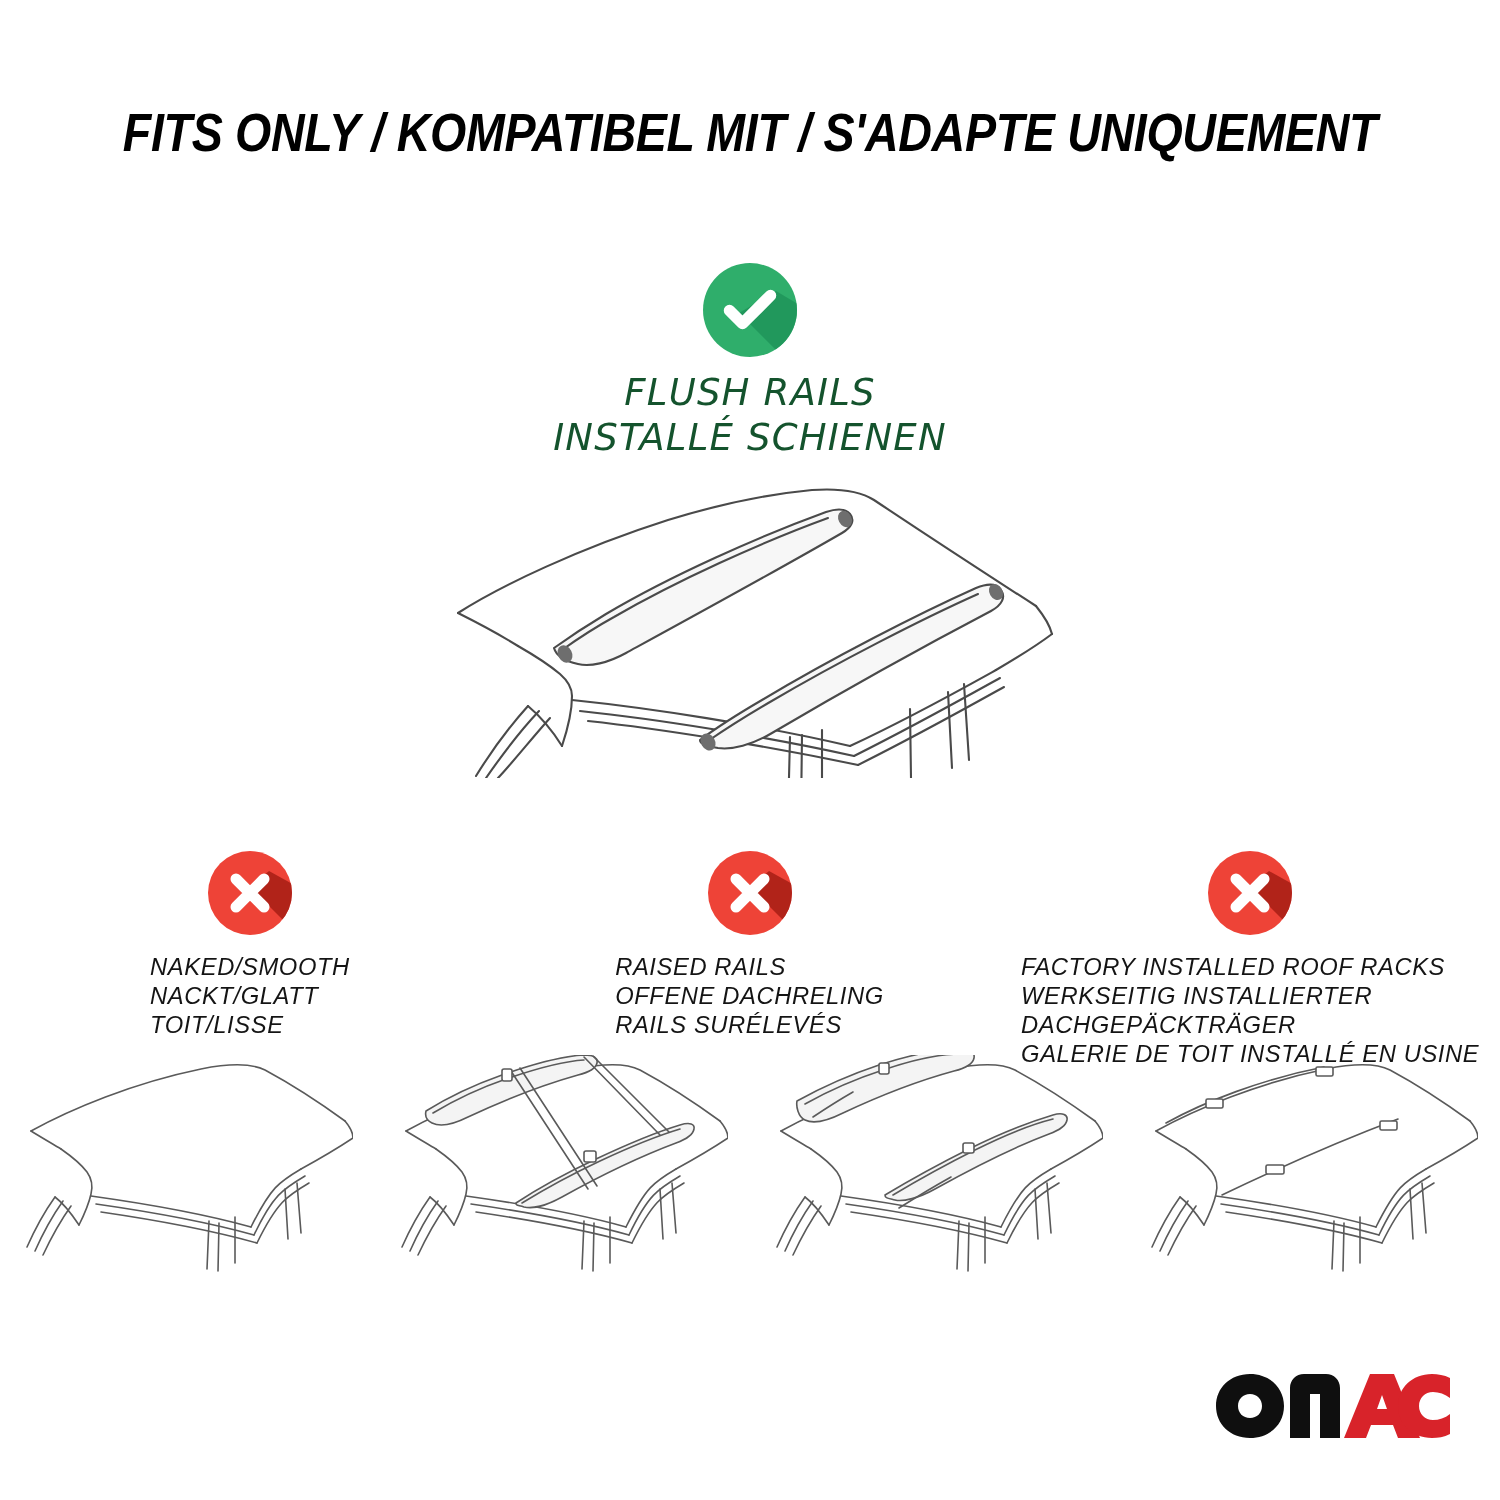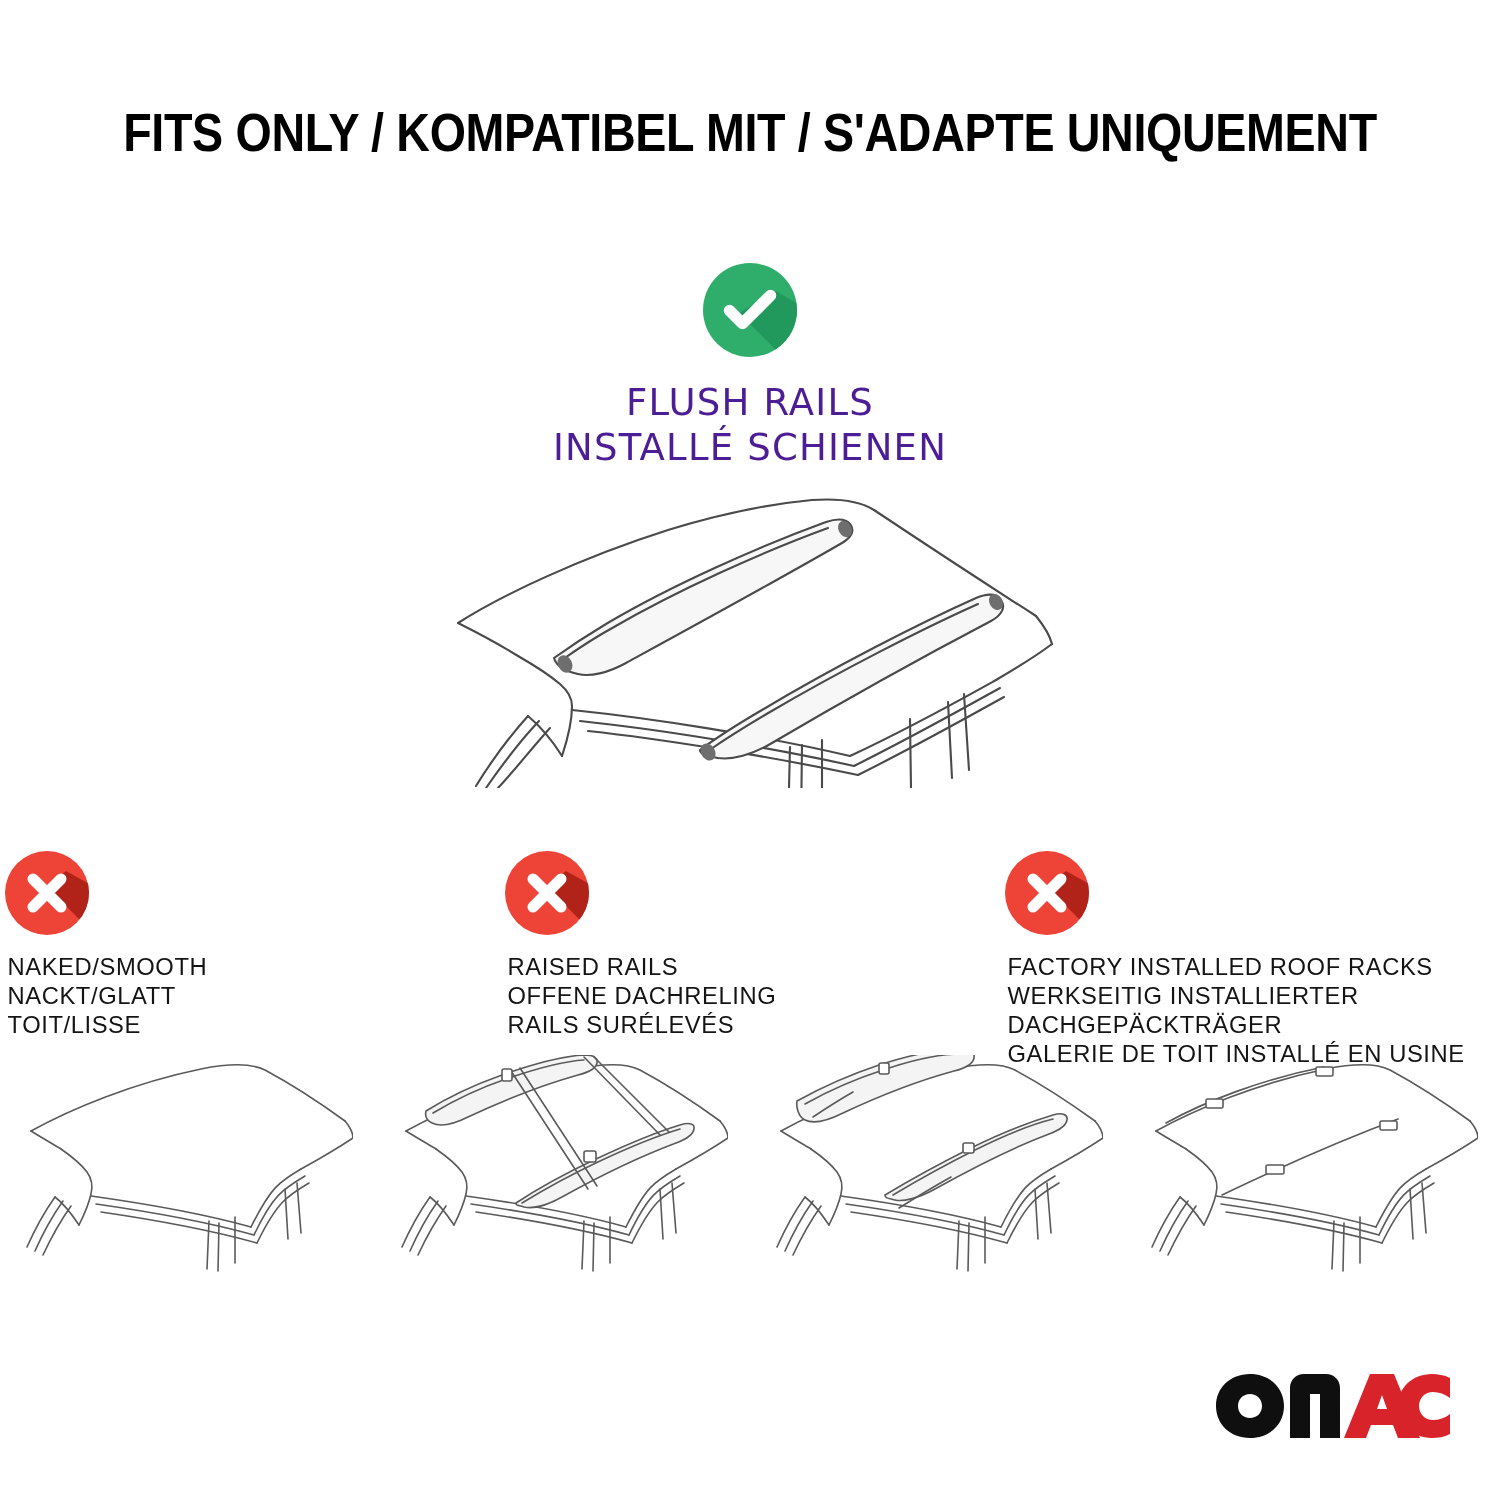--- a/index.html
+++ b/index.html
@@ -10,20 +10,21 @@
     background: #ffffff;
     font-family: "Liberation Sans", sans-serif;
     overflow: hidden;
   }
 
   .page {
     position: relative;
     width: 1500px;
     height: 1484px;
     background: #ffffff;
+    font-style: italic;
   }
 
   
   .header {
     position: absolute;
     top: 102px;
     left: 0;
     width: 1500px;
     text-align: center;
   }
@@ -49,47 +50,48 @@
 
   .badge {
     position: relative;
     width: 104px;
     height: 104px;
     margin: 0 auto;
   }
   .badge svg { display: block; width: 104px; height: 104px; }
 
   .fit-labels {
-    margin-top: 18px;
+    margin-top: 8px;
     font-family: "DejaVu Sans", sans-serif;
     font-weight: 400;
     font-size: 37px;
     line-height: 45px;
     letter-spacing: 1.2px;
-    color: #4c1d95;
+    color: #14532d;
   }
 
   .roof-main {
     margin-top: 18px;
     display: flex;
     justify-content: center;
   }
 
   
   .grid {
     position: absolute;
     top: 846px;
     left: 0;
     width: 1500px;
     display: flex;
   }
   .col {
     flex: 1 1 0;
     display: flex;
     flex-direction: column;
+    align-items: center;
   }
 
   .badge-sm {
     position: relative;
     width: 94px;
     height: 94px;
   }
   .badge-sm svg { display: block; width: 94px; height: 94px; }
 
   .col-labels {

